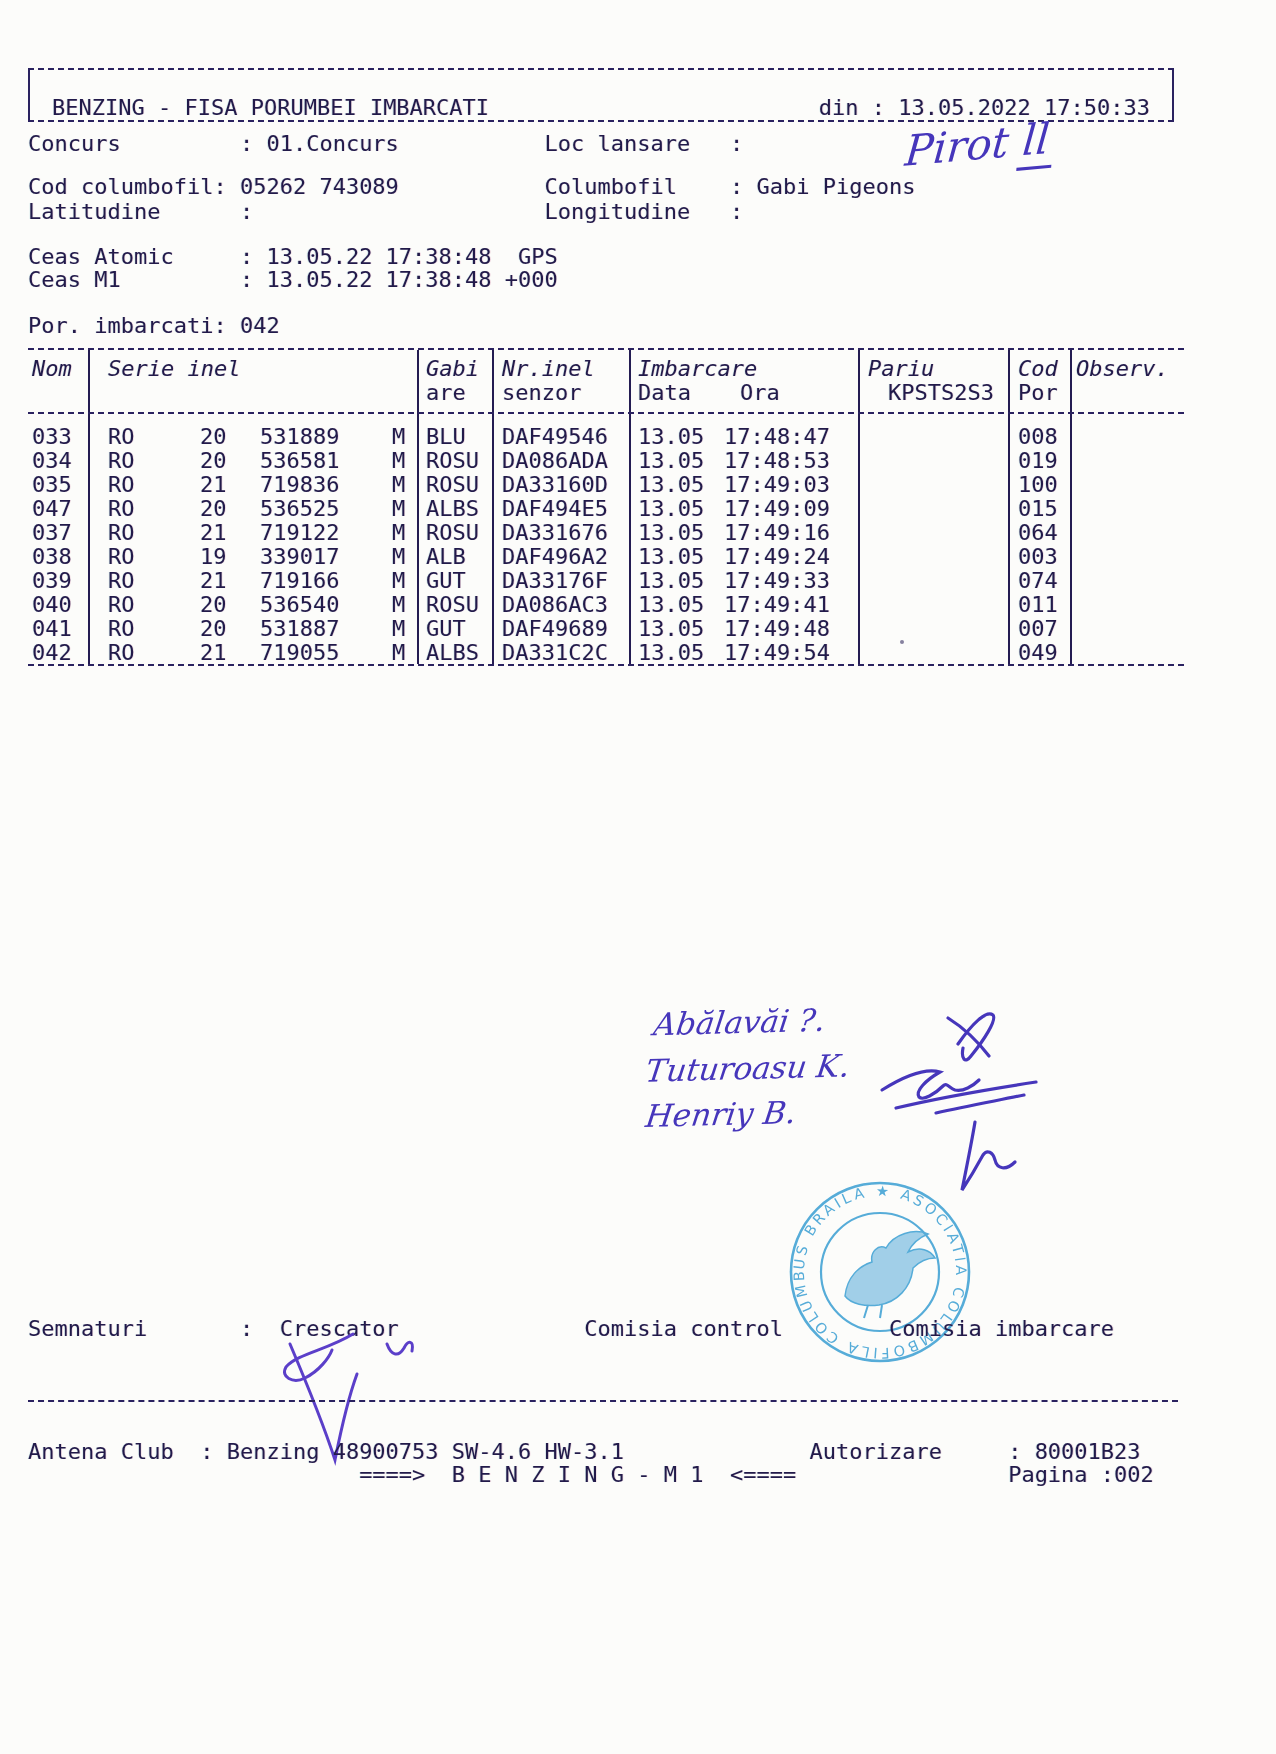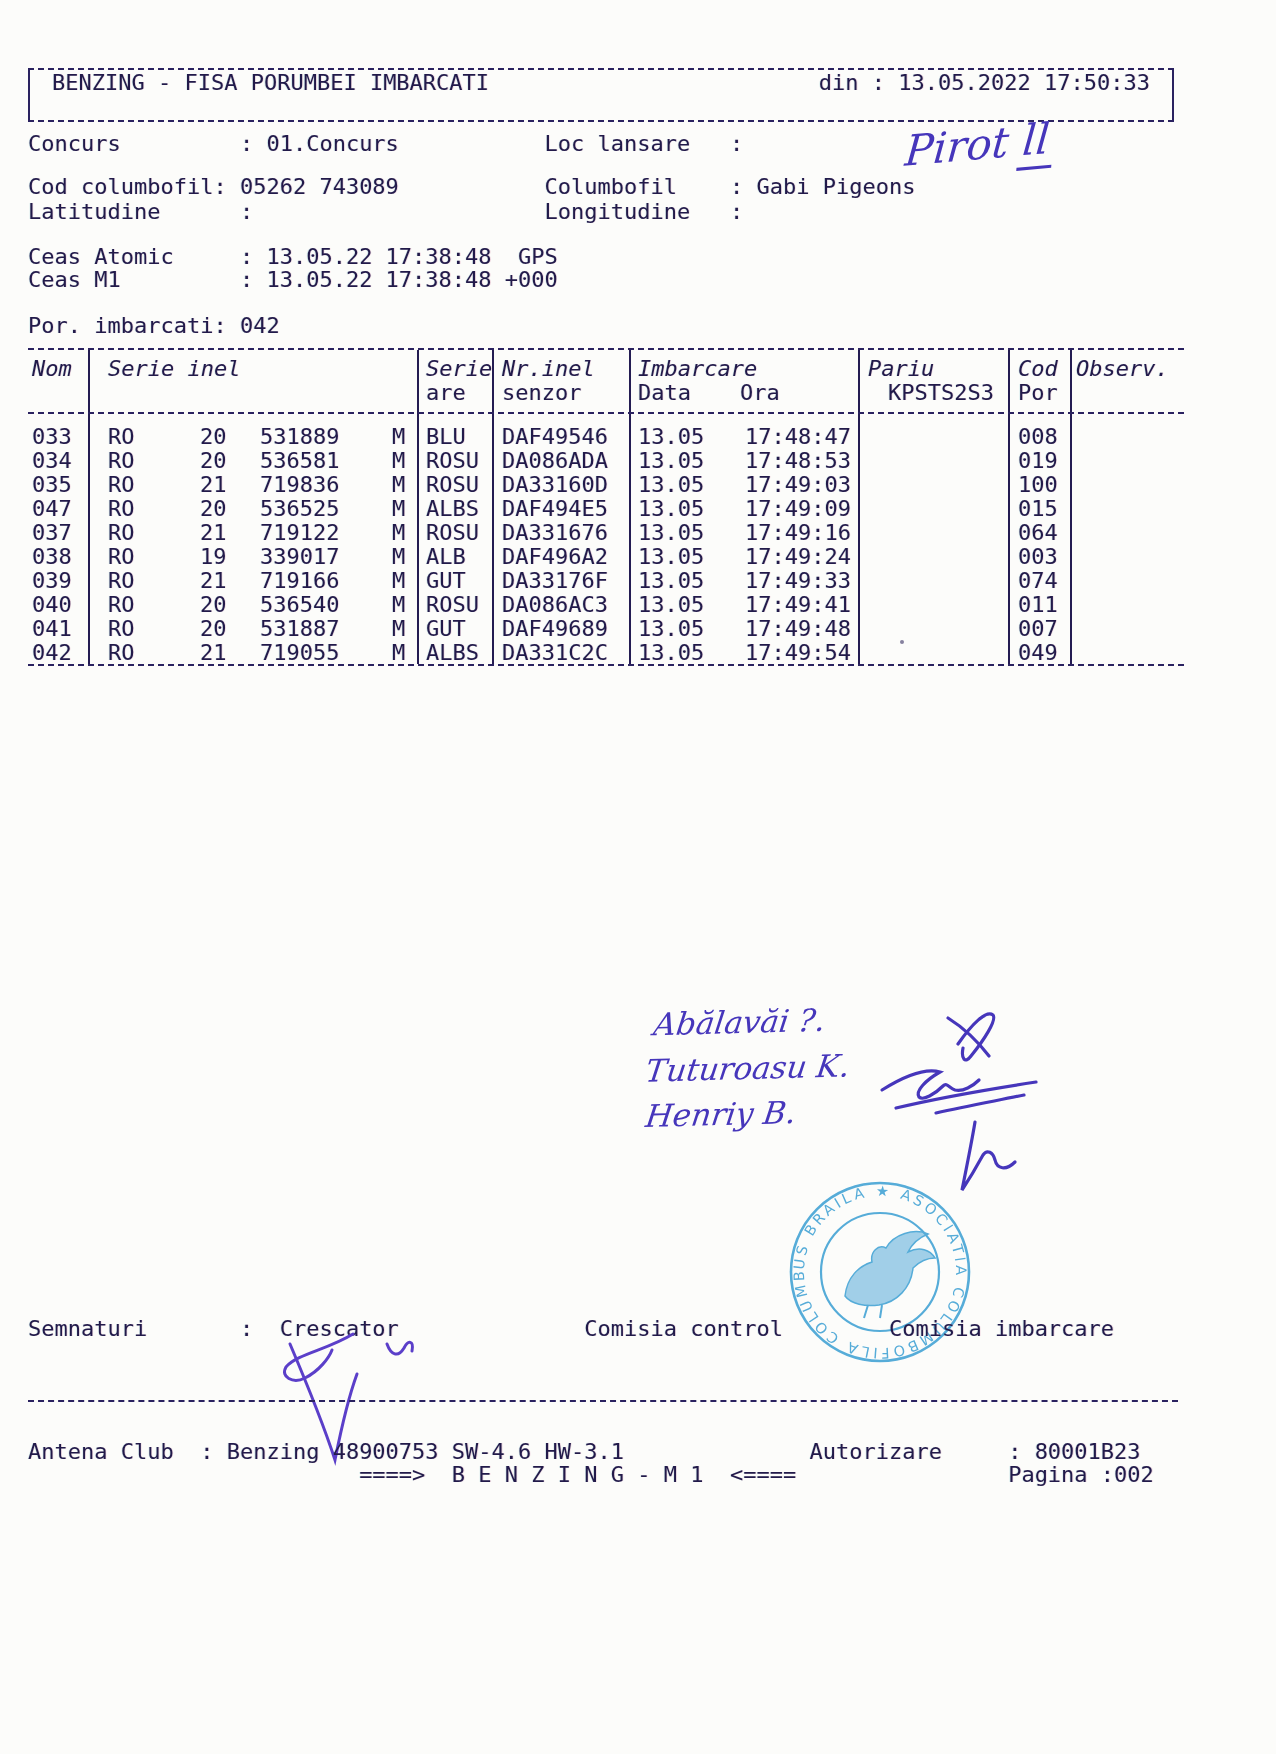--- a/index.html
+++ b/index.html
@@ -4,36 +4,36 @@
 <style>
   html,body{margin:0;padding:0;background:#e8e8e6;}
   .page{position:relative;width:1276px;height:1754px;background:#fcfcfa;overflow:hidden;
         font-family:"DejaVu Sans Mono",monospace;color:#221a4a;}
   .tline{position:absolute;left:28px;white-space:pre;font-size:22px;line-height:26px;
          text-shadow:0.8px 0 0 rgba(170,30,90,0.14), -0.8px 0 0 rgba(0,140,160,0.14);}
   
   .titlebox{position:absolute;left:28px;top:68px;width:1146px;height:54px;
             border-top:2px dashed #2a2260;border-bottom:2px dashed #2a2260;
             border-left:2px solid #2a2260;border-right:2px solid #2a2260;
-            display:flex;align-items:flex-start;justify-content:space-between;
+            display:flex;align-items:flex-end;justify-content:space-between;
             padding:0 22px;box-sizing:border-box;}
   .titlebox span{font-size:22px;white-space:pre;
             text-shadow:0.8px 0 0 rgba(170,30,90,0.14), -0.8px 0 0 rgba(0,140,160,0.14);}
   
   .tbl{position:absolute;left:28px;top:348px;width:1156px;height:318px;
        border-top:2px dashed #2a2260;border-bottom:2px dashed #2a2260;box-sizing:border-box;}
   .vline{position:absolute;top:0;bottom:0;width:2px;background:#241c52;}
   .hsep{position:absolute;left:0;width:1156px;border-top:2px dashed #2a2260;}
   .tbl span{position:absolute;font-size:22px;white-space:pre;
        text-shadow:0.8px 0 0 rgba(170,30,90,0.14), -0.8px 0 0 rgba(0,140,160,0.14);}
   .hrow1{position:absolute;left:0;top:6px;width:100%;height:24px;font-style:italic;}
   .hrow2{position:absolute;left:0;top:30px;width:100%;height:24px;}
   .trow{position:absolute;left:0;width:100%;height:24px;}
   .c-nom{left:4px}.c-country{left:80px}.c-year{left:172px}.c-ring{left:232px}.c-sex{left:364px}
-  .c-color{left:398px}.c-sensor{left:474px}.c-date{left:610px}.c-time{left:717px}.c-cod{left:990px}
+  .c-color{left:398px}.c-sensor{left:474px}.c-date{left:610px}.c-time{left:696px}.c-cod{left:990px}
   .h-nom{left:4px}.h-serie{left:80px}.h-culo{left:398px}.h-nrinel{left:474px}.h-imb{left:610px}
   .h-pariu{left:840px}.h-cod{left:990px}.h-observ{left:1048px}
   .h-are{left:398px}.h-senzor{left:474px}.h-data{left:610px}.h-ora{left:712px}
   .h-kpsts{left:860px}.h-por{left:990px}
   
   .hand{position:absolute;font-family:"DejaVu Serif",serif;font-style:italic;color:#4636bb;}
   .hand-loc{left:905px;top:120px;font-size:42px;transform:rotate(-5deg) skewX(-10deg);}
   .hand-loc .w2{border-bottom:3px solid #4636bb;padding:0 4px 2px 4px;margin-left:10px;}
   .hand-name{font-size:31px;transform:rotate(-1.5deg) skewX(-9deg);white-space:pre;}
   .n1{left:654px;top:1004px}.n2{left:646px;top:1050px}.n3{left:646px;top:1096px}
@@ -70,21 +70,21 @@
     <div class="vline" style="left:464px"></div>
     <div class="vline" style="left:601px"></div>
     <div class="vline" style="left:830px"></div>
     <div class="vline" style="left:980px"></div>
     <div class="vline" style="left:1042px"></div>
     <div class="hsep" style="top:62px"></div>
 
     <div class="hrow1">
       <span class="h-nom">Nom</span>
       <span class="h-serie">Serie inel</span>
-      <span class="h-culo">Serie</span>
+      <span class="h-culo">Gabi</span>
       <span class="h-nrinel">Nr.inel</span>
       <span class="h-imb">Imbarcare</span>
       <span class="h-pariu">Pariu</span>
       <span class="h-cod">Cod</span>
       <span class="h-observ">Observ.</span>
     </div>
     <div class="hrow2">
       <span class="h-are">are</span>
       <span class="h-senzor">senzor</span>
       <span class="h-data">Data</span>

